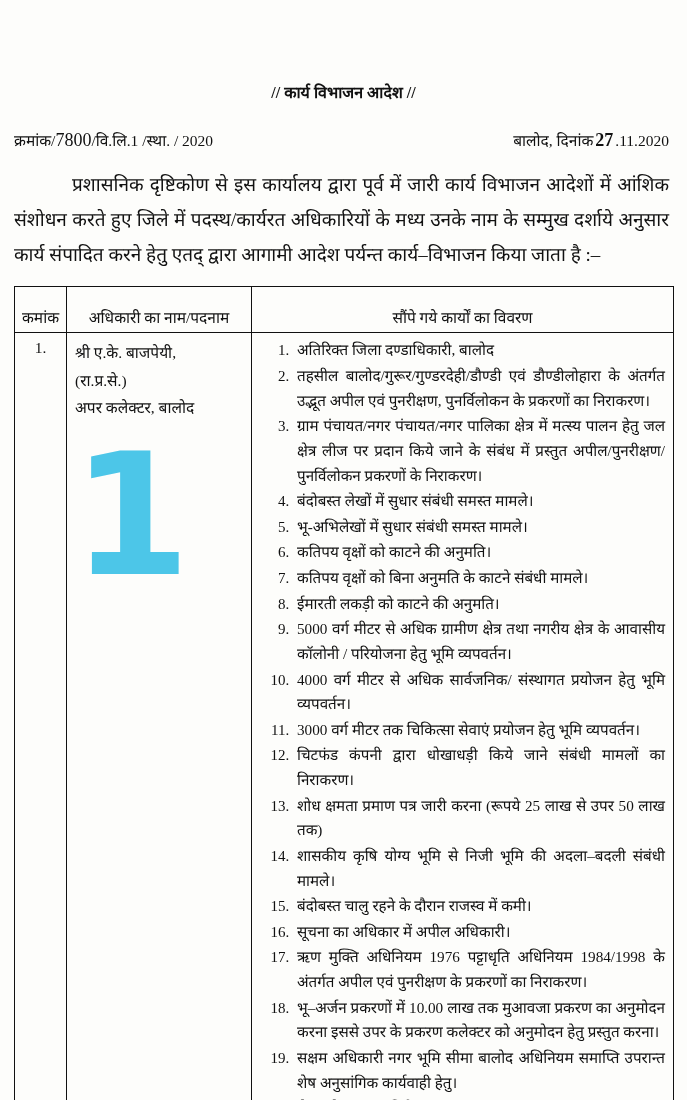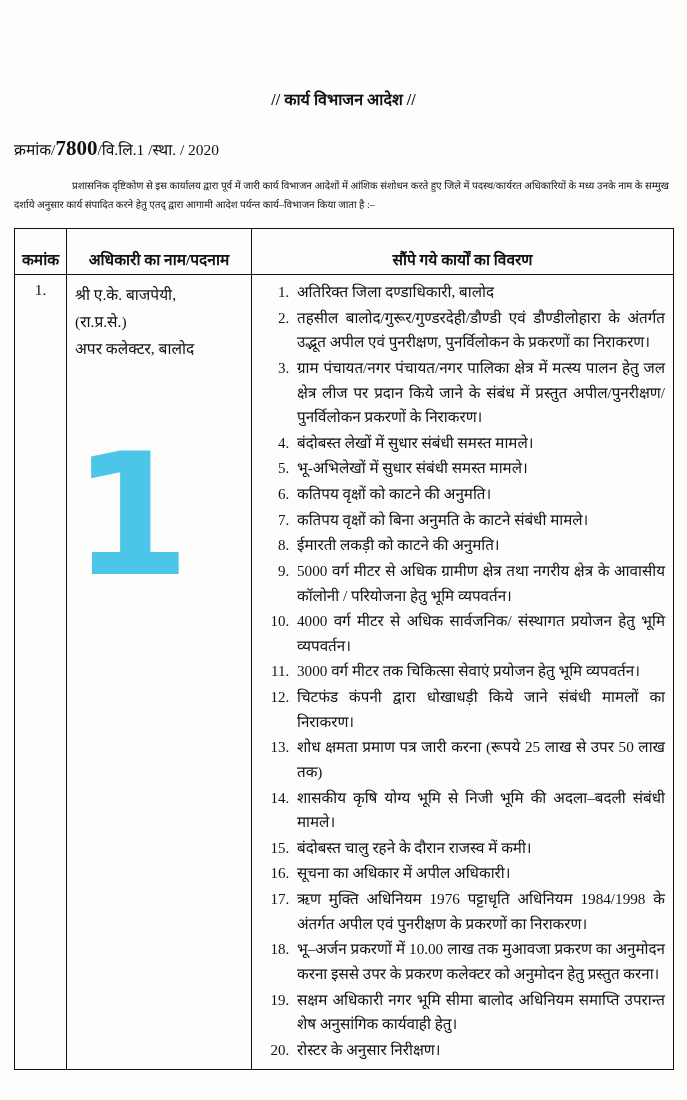--- a/index.html
+++ b/index.html
@@ -42,42 +42,42 @@
   }
   .office-title {
     font-size: 25px;
     font-weight: 700;
     letter-spacing: 0.3px;
     color: #0f0f0f;
   }
   .order-subtitle {
     font-size: 16px;
     font-weight: 700;
-    margin-top: 10px;
+    margin-top: 3px;
     color: #111;
   }
   .meta-row {
     display: flex;
     justify-content: space-between;
     align-items: baseline;
     margin: 26px 18px 0 14px;
     font-size: 15.5px;
   }
   .meta-left .num {
-    font-weight: 700;
-    font-size: 21px;
+    font-weight: 400;
+    font-size: 18px;
   }
   .meta-right .date {
     font-weight: 700;
     font-size: 18px;
     padding: 0 2px;
   }
   .intro {
     margin: 16px 18px 0 14px;
-    font-size: 10px;
+    font-size: 19px;
     line-height: 1.85;
     text-align: justify;
     text-justify: inter-word;
   }
   .intro .indent {
     display: inline-block;
     width: 58px;
   }
   table.main {
     margin: 14px 14px 0 14px;
@@ -85,21 +85,21 @@
     border-collapse: collapse;
     table-layout: fixed;
   }
   table.main th, table.main td {
     border: 1px solid #111;
     vertical-align: top;
   }
   table.main thead th {
     text-align: center;
     font-size: 15.5px;
-    font-weight: 700;
+    font-weight: 400;
     padding: 19px 2px 4px 2px;
   }
   col.c-sno { width: 52px; }
   col.c-officer { width: 185px; }
   col.c-duties { width: 422px; }
   td.sno {
     text-align: center;
     font-size: 15.5px;
     padding: 6px 2px 0 2px;
   }
@@ -136,20 +136,23 @@
 
   <div class="watermark">1</div>
 
   <div class="header">
     <div class="order-subtitle">// कार्य विभाजन आदेश //</div>
   </div>
 
   <div class="meta-row">
     <div class="meta-left">
       <span>क्रमांक/</span><span class="num">7800</span><span>/वि.लि.1 /स्था. / 2020</span>
+    </div>
+    <div class="meta-right">
+      <span>बालोद, दिनांक</span><span class="date">27</span><span>.11.2020</span>
     </div>
   </div>
 
   <div class="intro"><span class="indent"></span><span>प्रशासनिक दृष्टिकोण से इस कार्यालय द्वारा पूर्व में जारी कार्य विभाजन आदेशों में आंशिक संशोधन करते हुए जिले में पदस्थ/कार्यरत अधिकारियों के मध्य उनके नाम के सम्मुख दर्शाये अनुसार कार्य संपादित करने हेतु एतद् द्वारा आगामी आदेश पर्यन्त कार्य–विभाजन किया जाता है :–</span></div>
 
   <table class="main">
     <colgroup>
       <col class="c-sno">
       <col class="c-officer">
       <col class="c-duties">

